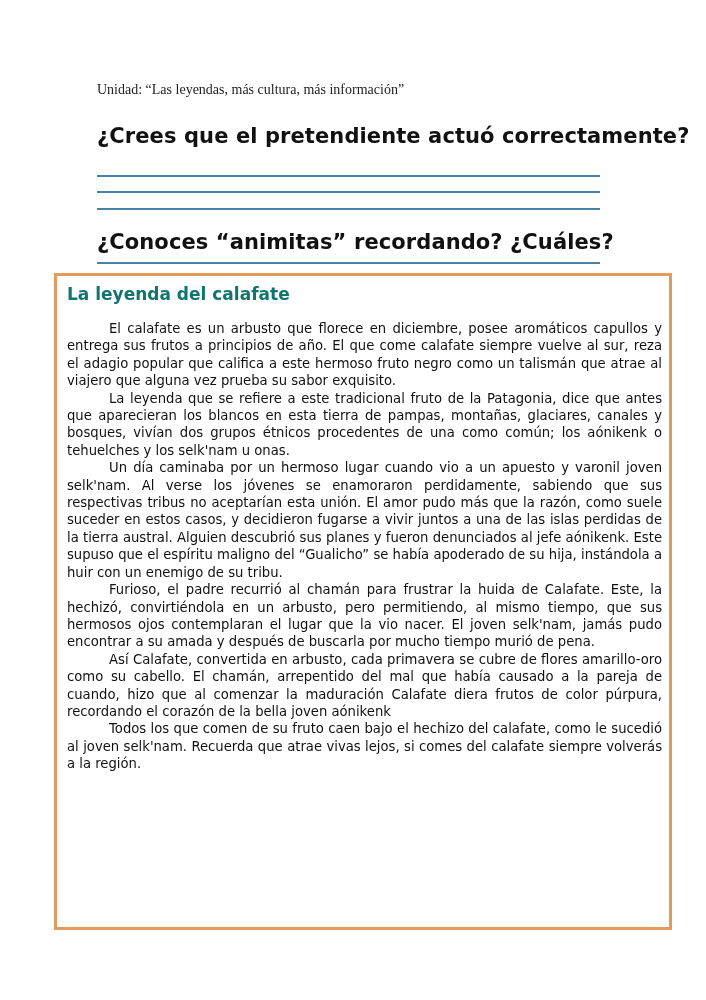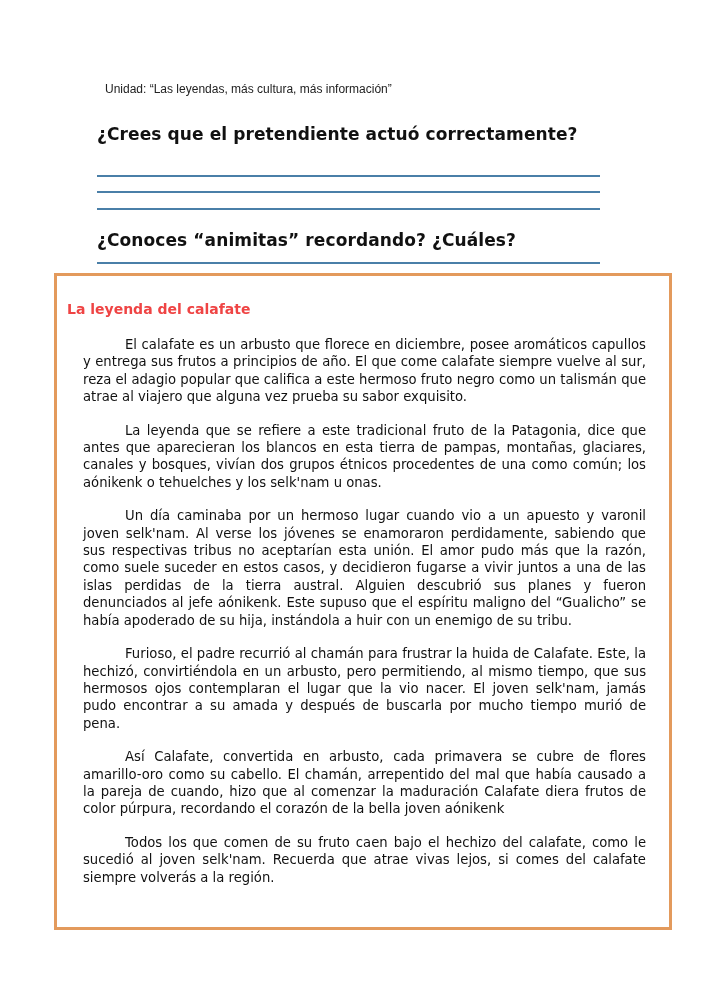--- a/index.html
+++ b/index.html
@@ -1,46 +1,46 @@
 <!DOCTYPE html>
 <html><head>
 <meta charset="utf-8">
 <style>
   html, body { margin: 0; padding: 0; background: #ffffff; }
   body { width: 706px; height: 1000px; position: relative; overflow: hidden; color: #111; }
   .unit {
-    position: absolute; left: 105px; top: 82px;
-    font-family: Liberation Sans, sans-serif; font-size: 12px; color: #222;
+    position: absolute; left: 97px; top: 82px;
+    font-family: Liberation Serif, serif; font-size: 14px; color: #222;
   }
   .q {
     position: absolute; left: 97px;
-    font-family: "DejaVu Sans", sans-serif; font-weight: bold; font-size: 17px; color: #111;
+    font-family: "DejaVu Sans", sans-serif; font-weight: bold; font-size: 21px; color: #111;
     letter-spacing: 0.1px;
   }
   .q1 { top: 124px; }
   .q2 { top: 230px; }
   .line {
     position: absolute; left: 97px; width: 503px; height: 0;
     border-top: 2px solid #4a7fa8;
   }
   .box {
     position: absolute; left: 54px; top: 273px; width: 612px; height: 651px;
     border: 3px solid #e39a5c;
     box-sizing: content-box;
   }
   .box-title {
-    position: absolute; left: 10px; top: 25px;
-    font-family: "DejaVu Sans", sans-serif; font-weight: bold; font-size: 14px; color: #ef4444;
+    position: absolute; left: 10px; top: 8px;
+    font-family: "DejaVu Sans", sans-serif; font-weight: bold; font-size: 17px; color: #0f766e;
   }
   .body-text {
     position: absolute; left: 10px; top: 44px; width: 595px;
     font-family: "DejaVu Sans", sans-serif; font-size: 13.2px; line-height: 17.4px;
     text-align: justify; color: #111;
   }
-  .body-text p { margin: 16px; text-indent: 42px; }
+  .body-text p { margin: 0; text-indent: 42px; }
 </style>
 </head>
 <body>
 
 <div class="unit">Unidad: “Las leyendas, más cultura, más información”</div>
 
 <div class="q q1">¿Crees que el pretendiente actuó correctamente?</div>
 <div class="line" style="top: 175px; border-top-color: rgb(74, 127, 168);"></div>
 <div class="line" style="top: 191px; border-top-color: rgb(74, 127, 168);"></div>
 <div class="line" style="top: 208px; border-top-color: rgb(74, 127, 168);"></div>

